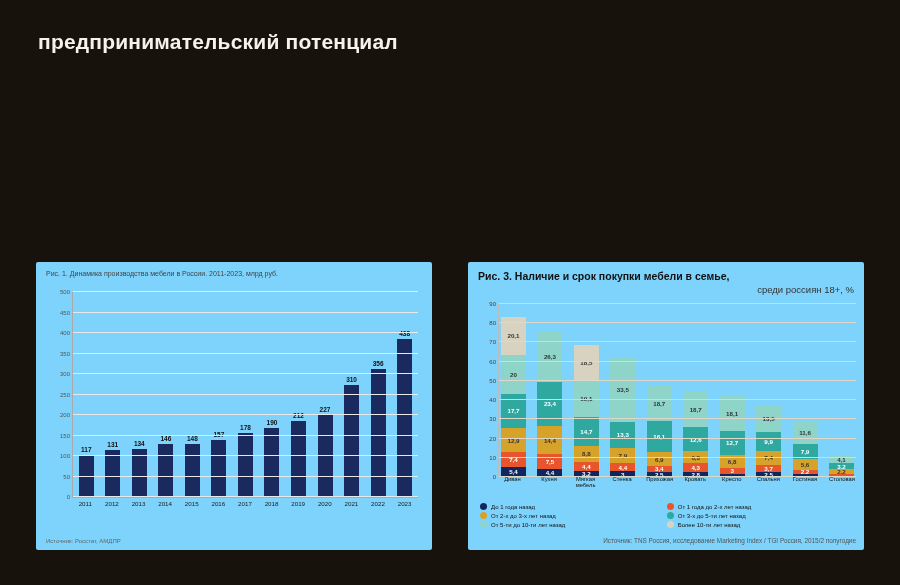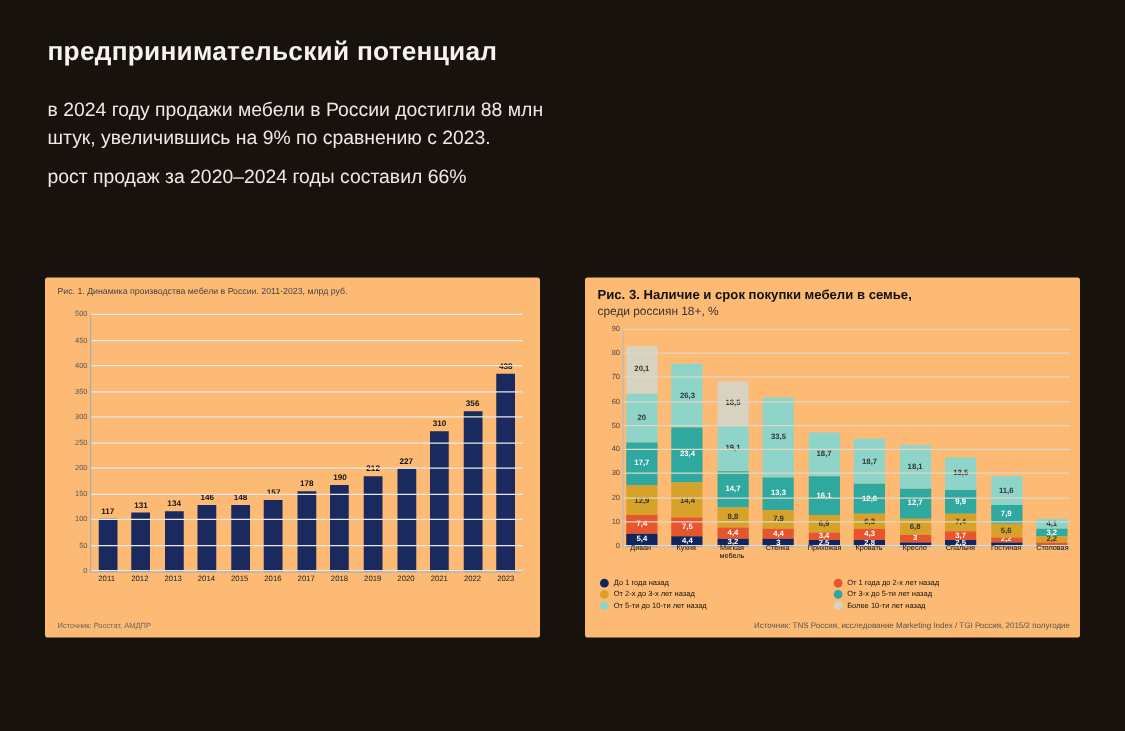--- a/index.html
+++ b/index.html
@@ -35,39 +35,40 @@
     width: 400px;
     font-size: 15.5px;
     line-height: 1.42;
     color: #efe9df;
   }
   .lead-left p + p { margin-top: 9px; }
 
   
   .panel {
     position: absolute;
-    background: #fdba74;
+    background: #7dd3fc;
     color: #1a1a1a;
     border-radius: 2px;
     overflow: hidden;
+    margin-top: 40px;
   }
   #panel-left  { left: 36px;  top: 222px; width: 396px; height: 288px; }
   #panel-right { left: 468px; top: 222px; width: 396px; height: 288px; }
 
   .p-title {
     font-size: 7px; color: #444;
     padding: 8px 10px 0 10px;
     font-weight: normal;
   }
   .p-title-r {
     font-size: 10.5px; font-weight: bold; color: #111;
     padding: 8px 10px 0 10px;
     line-height: 1.2;
   }
-  .p-sub-r { font-size: 9.5px; color: #333; padding: 1px 10px 0 10px; }
+  .p-sub-r { font-size: 9.5px; color: #333; padding: 1px 10px 0 10px; text-align: right; }
 
   .src {
     position: absolute; bottom: 6px; left: 10px;
     font-size: 6px; color: #666;
   }
   .src-r {
     position: absolute; bottom: 6px; right: 8px;
     font-size: 6.4px; color: #555;
   }
 
@@ -141,24 +142,20 @@
   .leg-item { display: flex; align-items: center; width: 47%; }
   .leg-sw { width: 7px; height: 7px; border-radius: 50%; margin-right: 4px; flex: none; }
 </style>
 </head>
 <body>
 
 <div class="page">
 
   <div class="title">предпринимательский потенциал</div>
 
-  <div class="lead-left">
-    <p>в 2024 году продажи мебели в России достигли 88 млн штук, увеличившись на 9% по сравнению с 2023.</p>
-    <p>рост продаж за 2020–2024 годы составил 66%</p>
-  </div>
 
 
   <div class="panel" id="panel-left">
     <div class="p-title">Рис. 1. Динамика производства мебели в России. 2011-2023, млрд руб.</div>
     <div id="chart-left">
       <div class="lc-plot" id="lc-plot">
         <div class="lc-bars" id="lc-bars">
             <div class="lc-col">
               <div class="lc-val">117</div>
               <div class="lc-bar" style="height: 20.592%; background: rgb(27, 42, 94);"></div>

